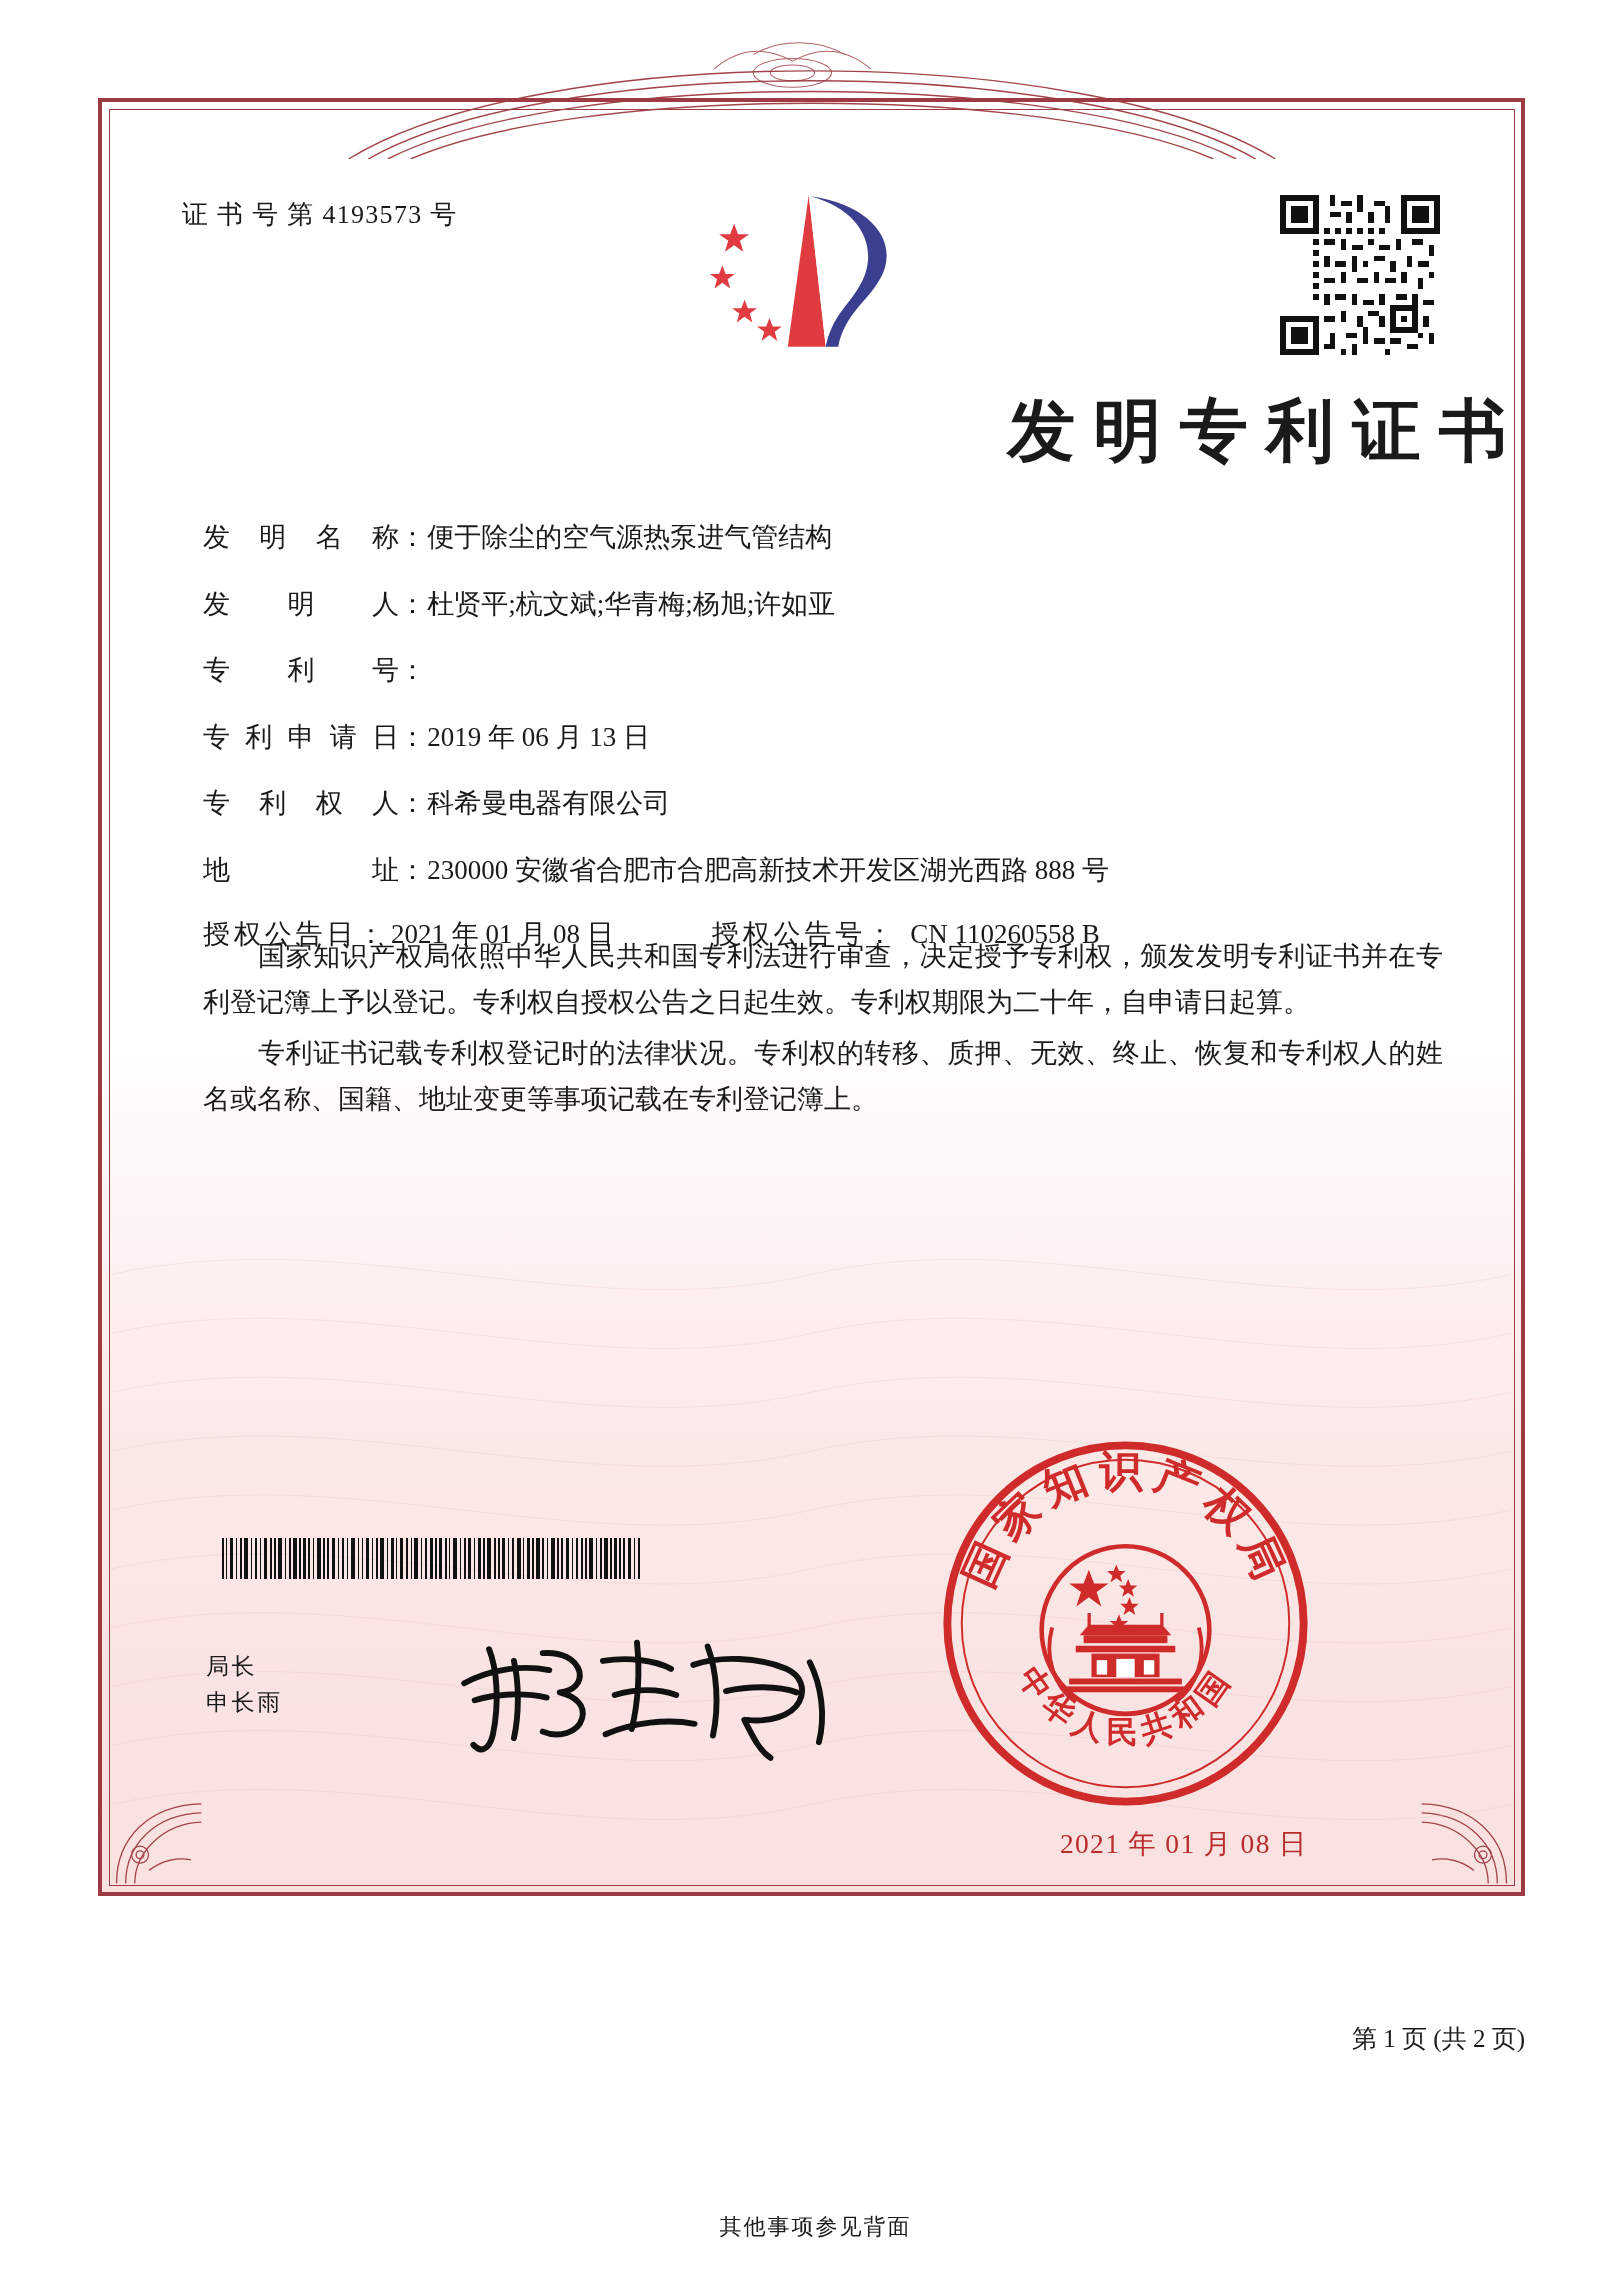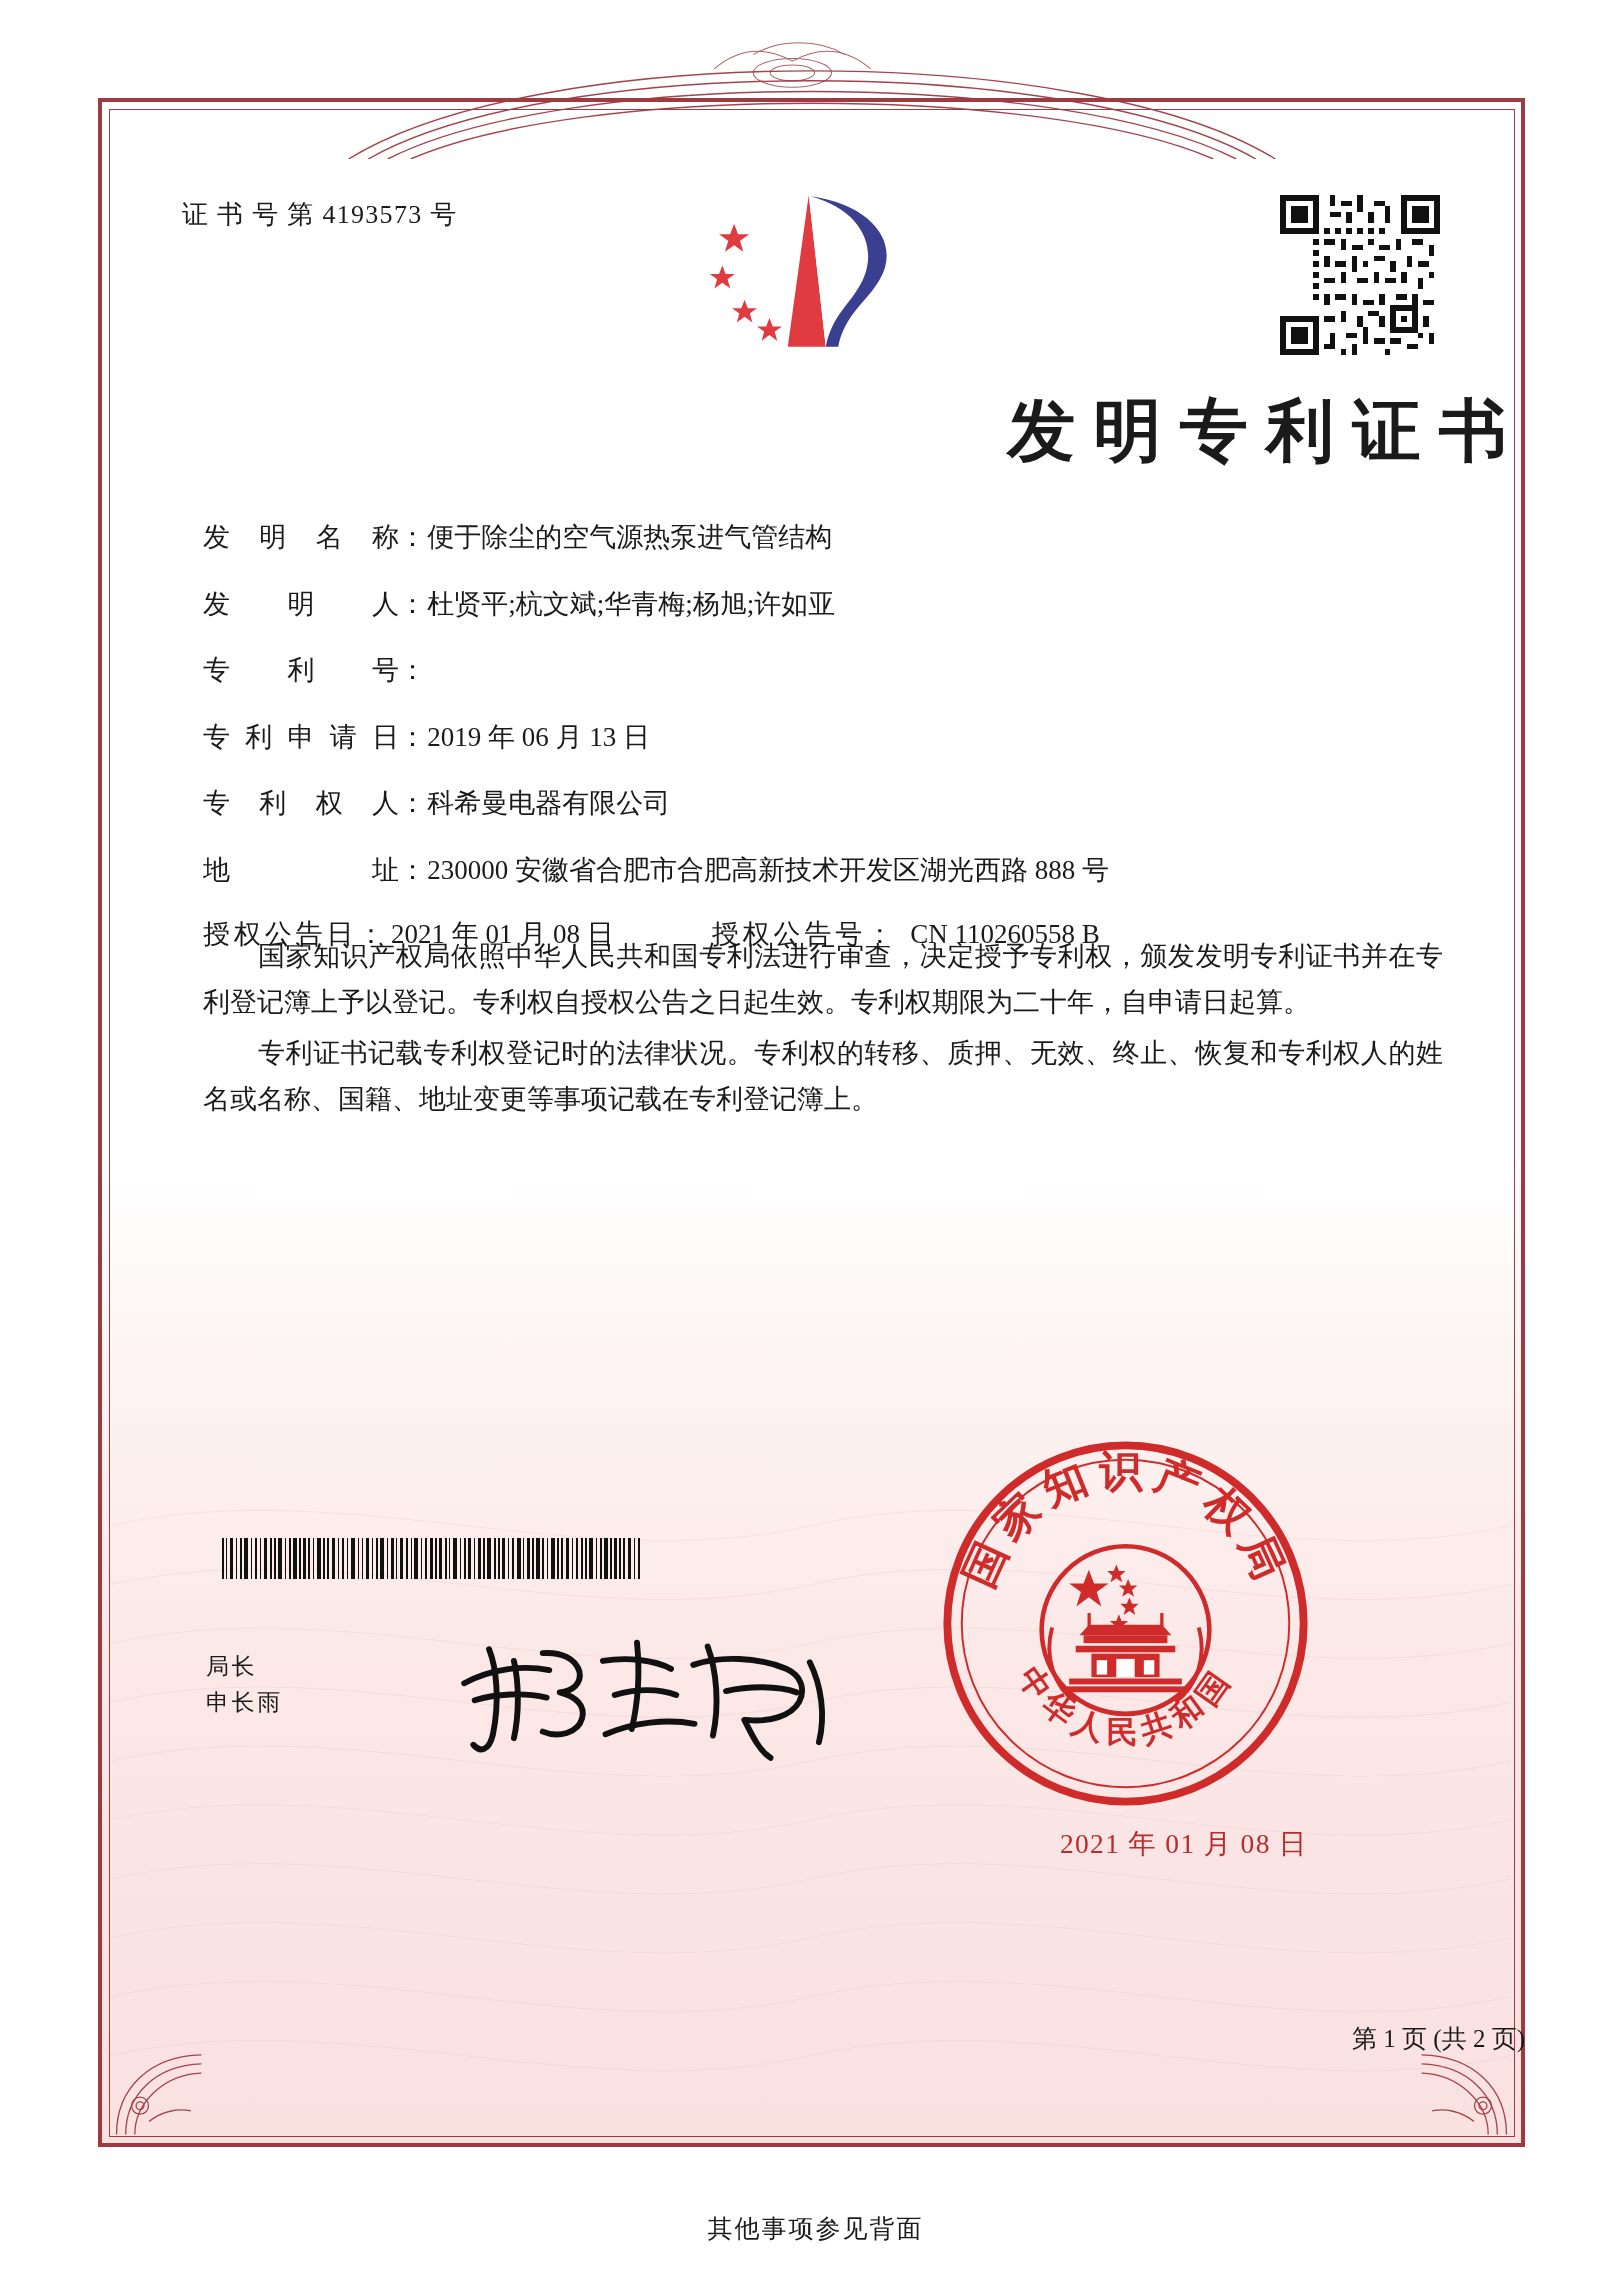--- a/index.html
+++ b/index.html
@@ -15,21 +15,21 @@
     position: relative;
     overflow: hidden;
   }
 
   
   .certificate {
     position: absolute;
     left: 98px;
     top: 98px;
     width: 1427px;
-    height: 2049px;
+    height: 1798px;
     background: linear-gradient(to bottom, #ffffff 0%, #ffffff 52%, #fdf3f2 63%, #fbe9e8 75%, #fae4e3 88%, #f9e1e0 100%);
     box-sizing: border-box;
     text-decoration: underline;
   }
 
   
   .border-outer {
     position: absolute;
     left: 0; top: 0; right: 0; bottom: 0;
     border: 4.6px solid #9e3b42;
@@ -206,21 +206,21 @@
     text-align: right;
     font-size: 25px;
   }
 
   .below-note {
     position: absolute;
     left: 0;
     right: 0;
     top: 2212px;
     text-align: center;
-    font-size: 25px;
+    font-size: 22px;
     letter-spacing: 2px;
     padding-left: 8px;
   }
 
   
   .wave-bg {
     position: absolute;
     left: 13px;
     right: 13px;
     bottom: 13px;

